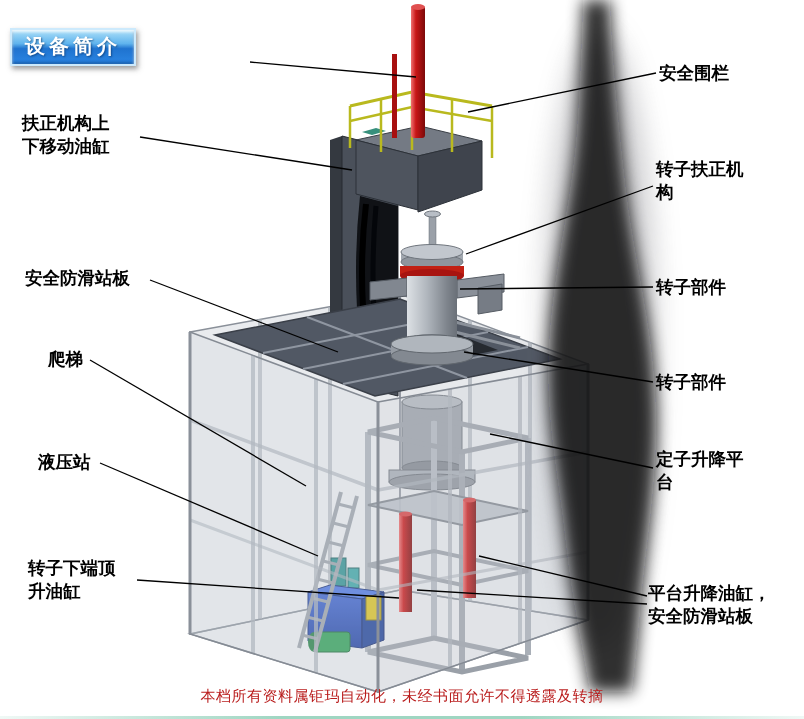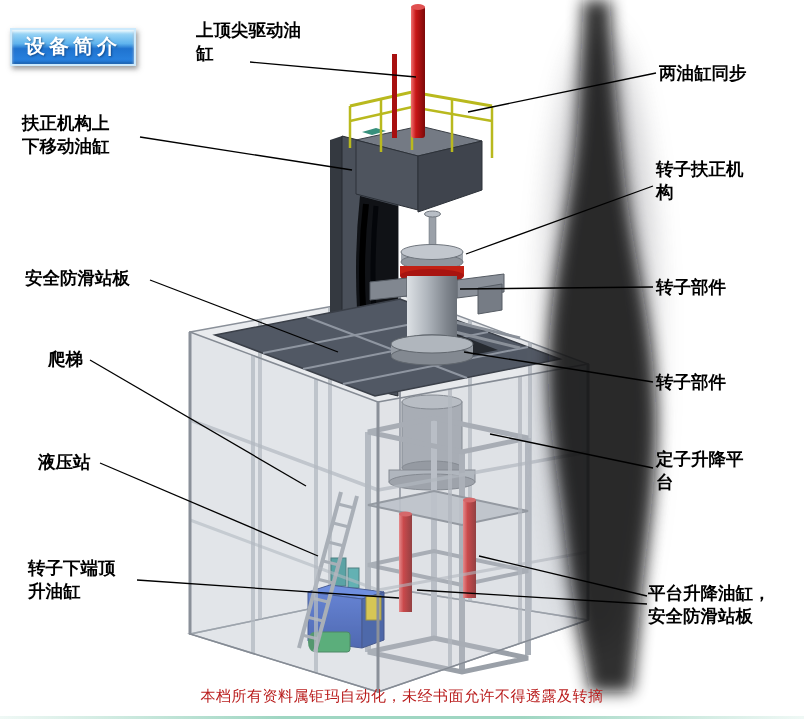--- a/index.html
+++ b/index.html
@@ -202,22 +202,21 @@
       <line x1="100" y1="463" x2="318" y2="556"></line>
       <line x1="653" y1="468" x2="490" y2="434"></line>
       <line x1="137" y1="580" x2="399" y2="598"></line>
       <line x1="647" y1="596" x2="479" y2="556"></line>
       <line x1="647" y1="604" x2="417" y2="590"></line>
     </g>
   </svg>
 
   <div class="badge">设备简介</div>
 
-  <div class="lbl" style="left:196px;top:19px;width:110px">上顶尖驱动油缸</div>
-  <div class="lbl" style="left:659px;top:62px;width:90px">两油缸同步</div>
+  <div class="lbl" style="left:659px;top:62px;width:90px">安全围栏</div>
   <div class="lbl" style="left:22px;top:112px;width:92px">扶正机构上下移动油缸</div>
   <div class="lbl" style="left:656px;top:158px;width:92px">转子扶正机构</div>
   <div class="lbl" style="left:25px;top:267px;width:122px">安全防滑站板</div>
   <div class="lbl" style="left:656px;top:276px;width:90px">转子部件</div>
   <div class="lbl" style="left:48px;top:348px;width:60px">爬梯</div>
   <div class="lbl" style="left:656px;top:371px;width:90px">转子部件</div>
   <div class="lbl" style="left:38px;top:451px;width:70px">液压站</div>
   <div class="lbl" style="left:656px;top:448px;width:92px">定子升降平台</div>
   <div class="lbl" style="left:28px;top:557px;width:92px">转子下端顶升油缸</div>
   <div class="lbl" style="left:648px;top:582px;width:128px">平台升降油缸，安全防滑站板</div>

